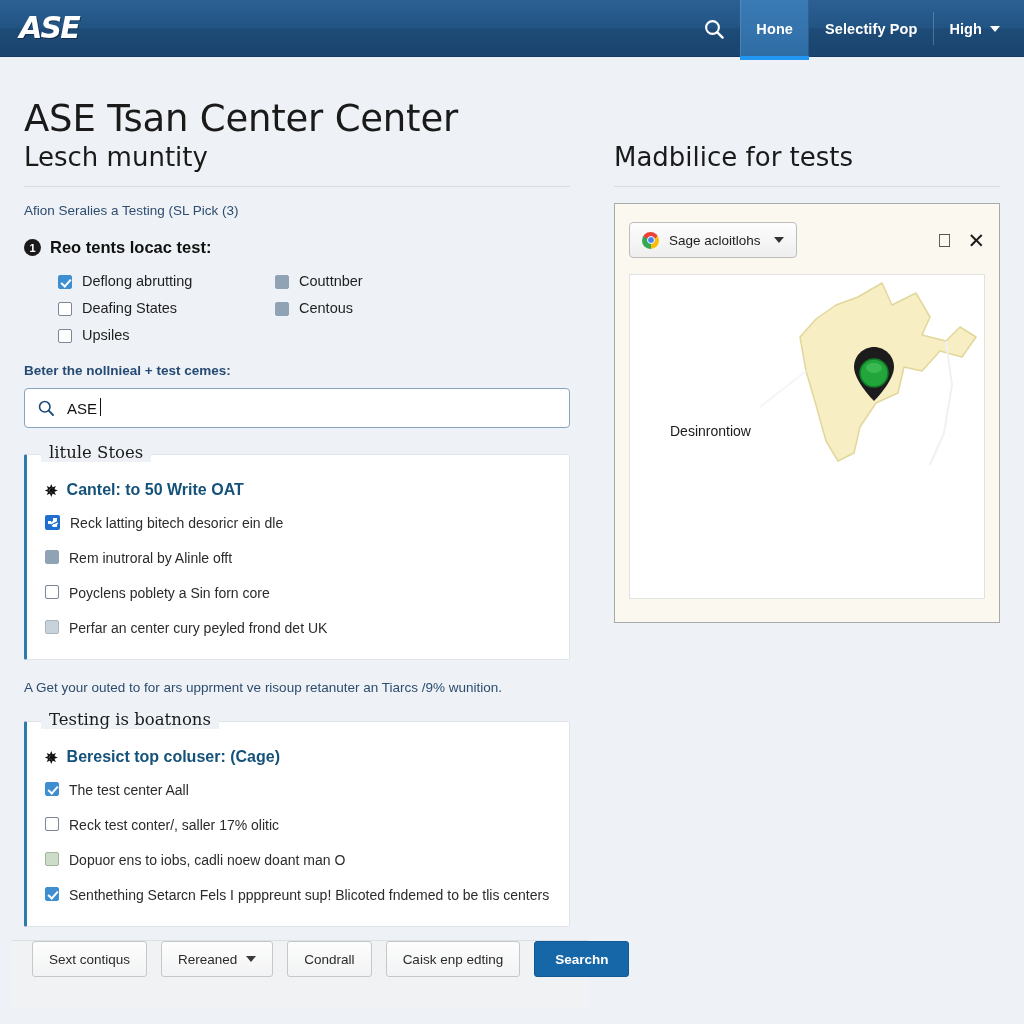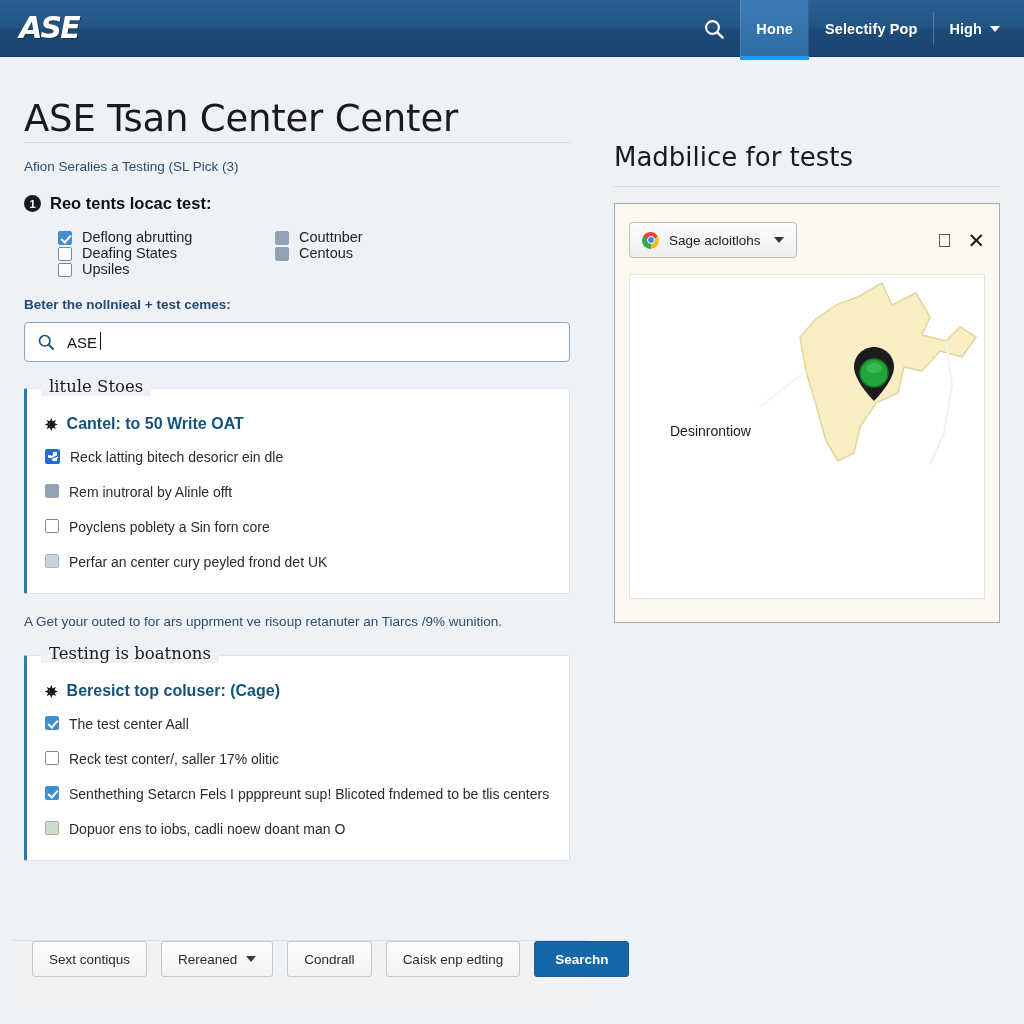--- a/index.html
+++ b/index.html
@@ -154,20 +154,21 @@
     font-weight: bold;
     display: flex;
     align-items: center;
     justify-content: center;
     flex: none;
   }
 
   .cb-grid {
     display: grid;
     grid-template-columns: 217px 1fr;
+    row-gap: 11px;
     margin-left: 34px;
     margin-bottom: 20px;
   }
   .cb-row {
     display: flex;
     align-items: flex-start;
     gap: 10px;
     font-size: 14.5px;
     color: #1f1f1f;
   }
@@ -450,20 +451,21 @@
       <span>High</span>
       <span class="caret"></span>
     </div>
   </div>
 </div>
 
 <h1 class="page-title">ASE Tsan Center Center</h1>
 
 <div class="col-left">
 
+  <h2 class="sec-title">Lesch muntity</h2>
   <div class="rule"></div>
 
   <div class="subnote">Afion Seralies a Testing (SL Pick (3)</div>
 
   <div class="step-head">
     <span class="step-num">1</span>
     <span>Reo tents locac test:</span>
   </div>
 
   <div class="cb-grid">
@@ -534,26 +536,26 @@
     </div>
     <label class="p-row">
       <span class="box on"></span>
       <span>The test center Aall</span>
     </label>
     <label class="p-row">
       <span class="box"></span>
       <span>Reck test conter/, saller 17% olitic</span>
     </label>
     <label class="p-row">
+      <span class="box green"></span>
+      <span>Dopuor ens to iobs, cadli noew doant man O</span>
+    </label>
+    <label class="p-row">
       <span class="box on"></span>
       <span>Senthething Setarcn Fels I ppppreunt sup! Blicoted fndemed to be tlis centers</span>
-    </label>
-    <label class="p-row">
-      <span class="box green"></span>
-      <span>Dopuor ens to iobs, cadli noew doant man O</span>
     </label>
   </div>
 
 </div>
 
 <div class="actionbar">
   <button class="btn">
     <span>Sext contiqus</span>
   </button>
   <button class="btn">

